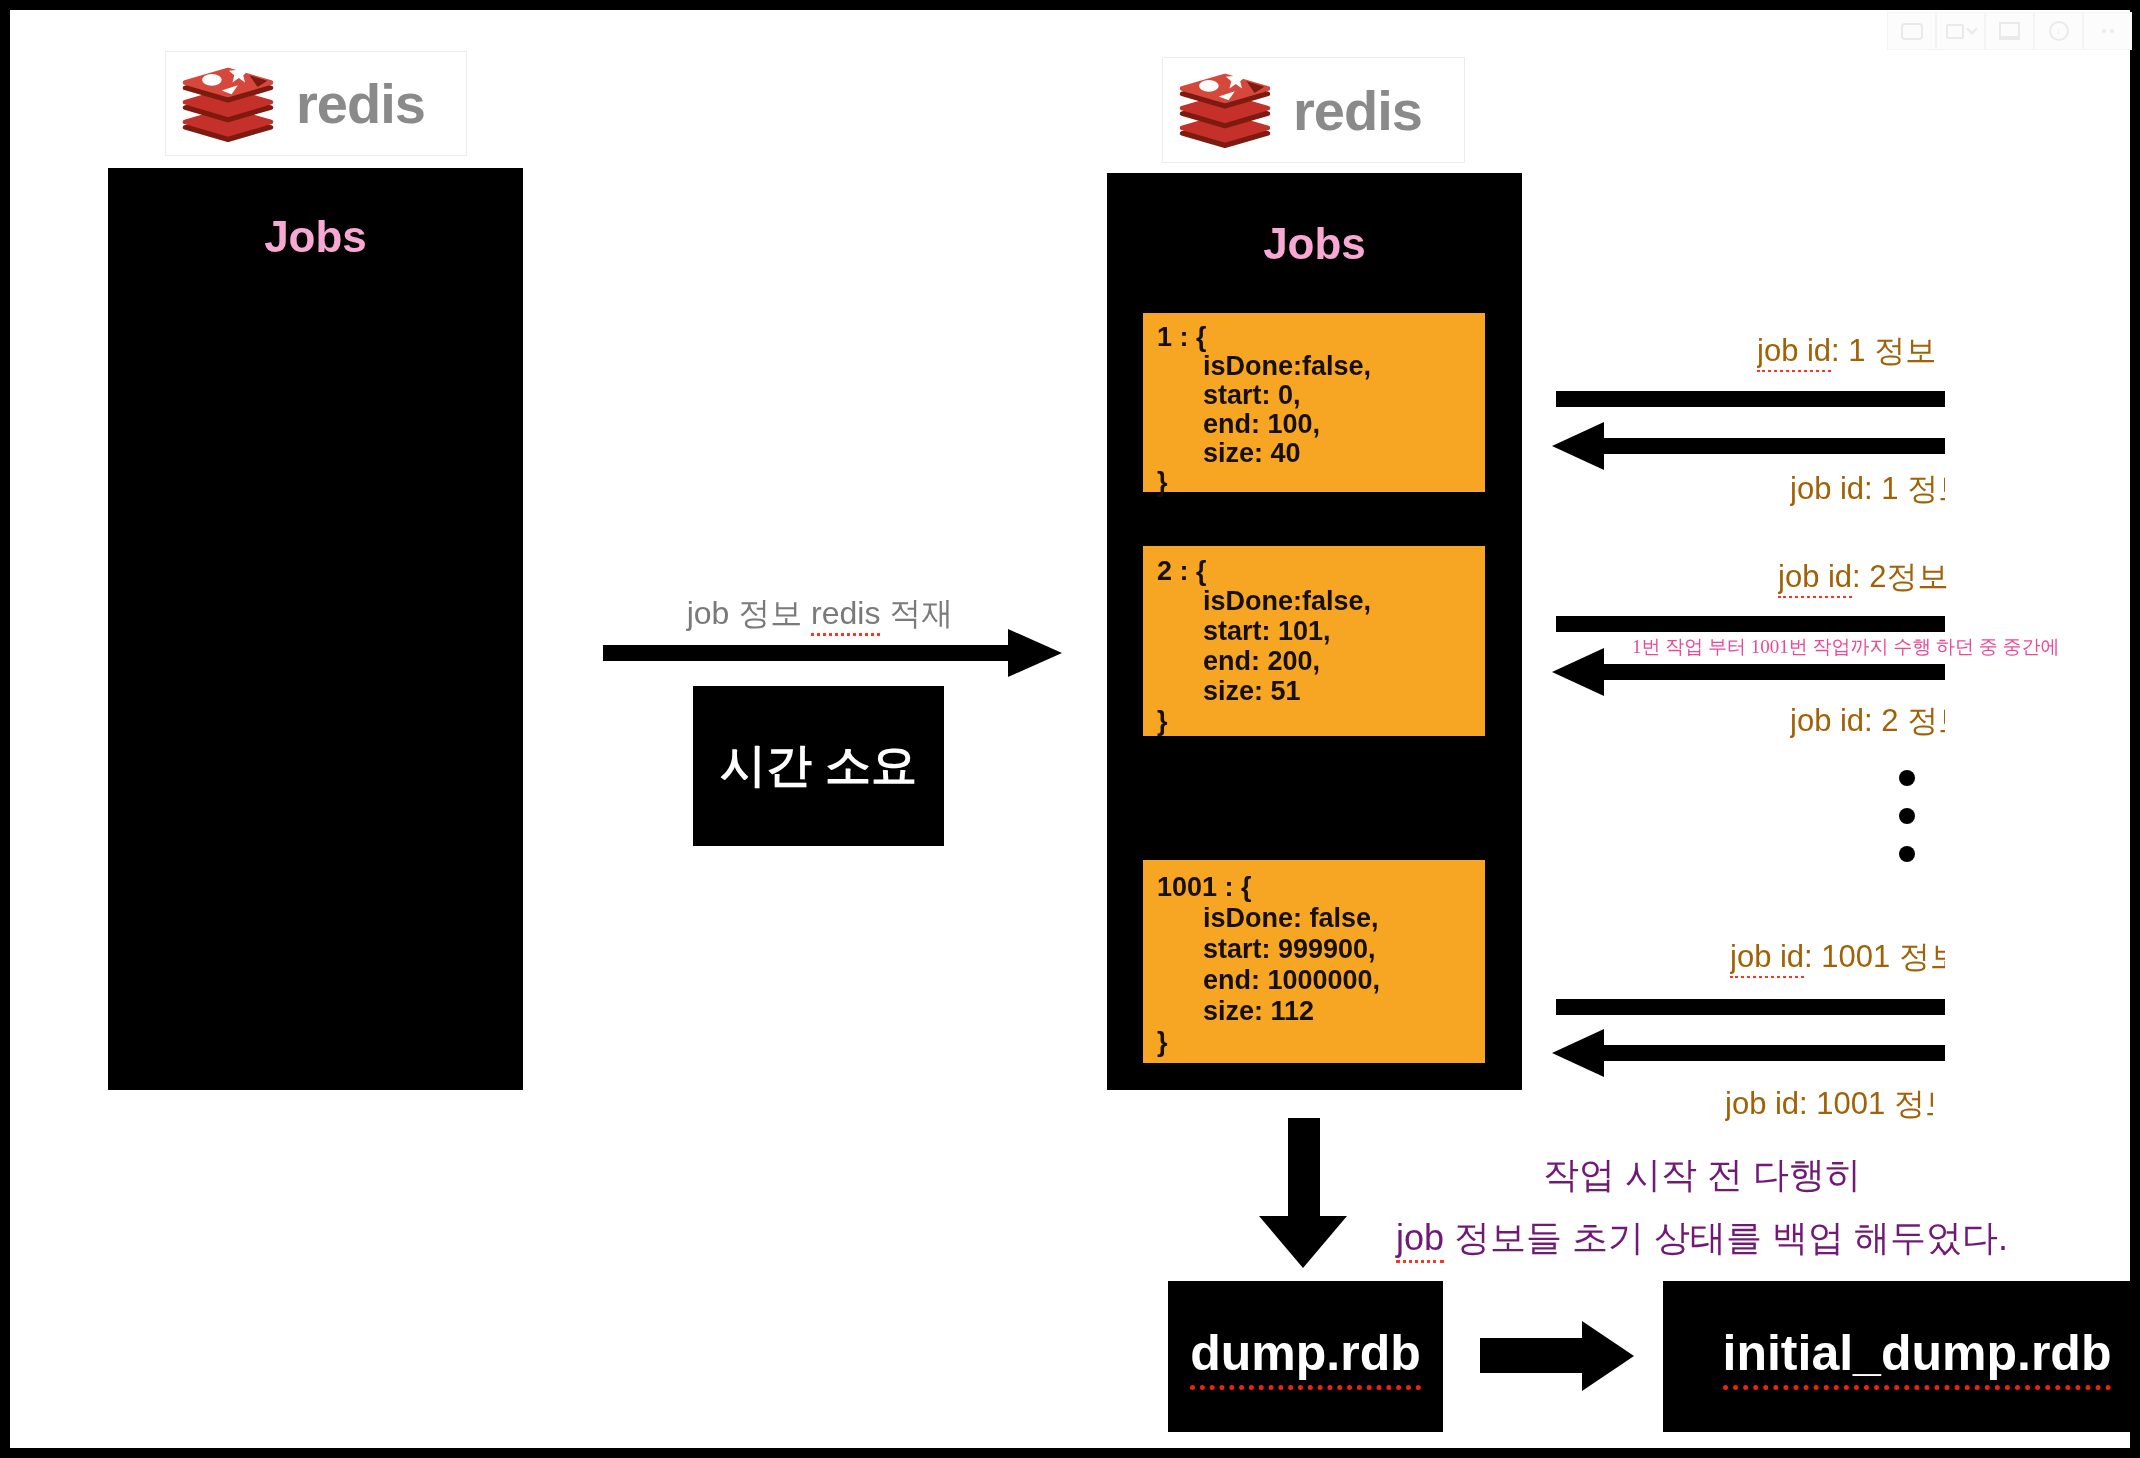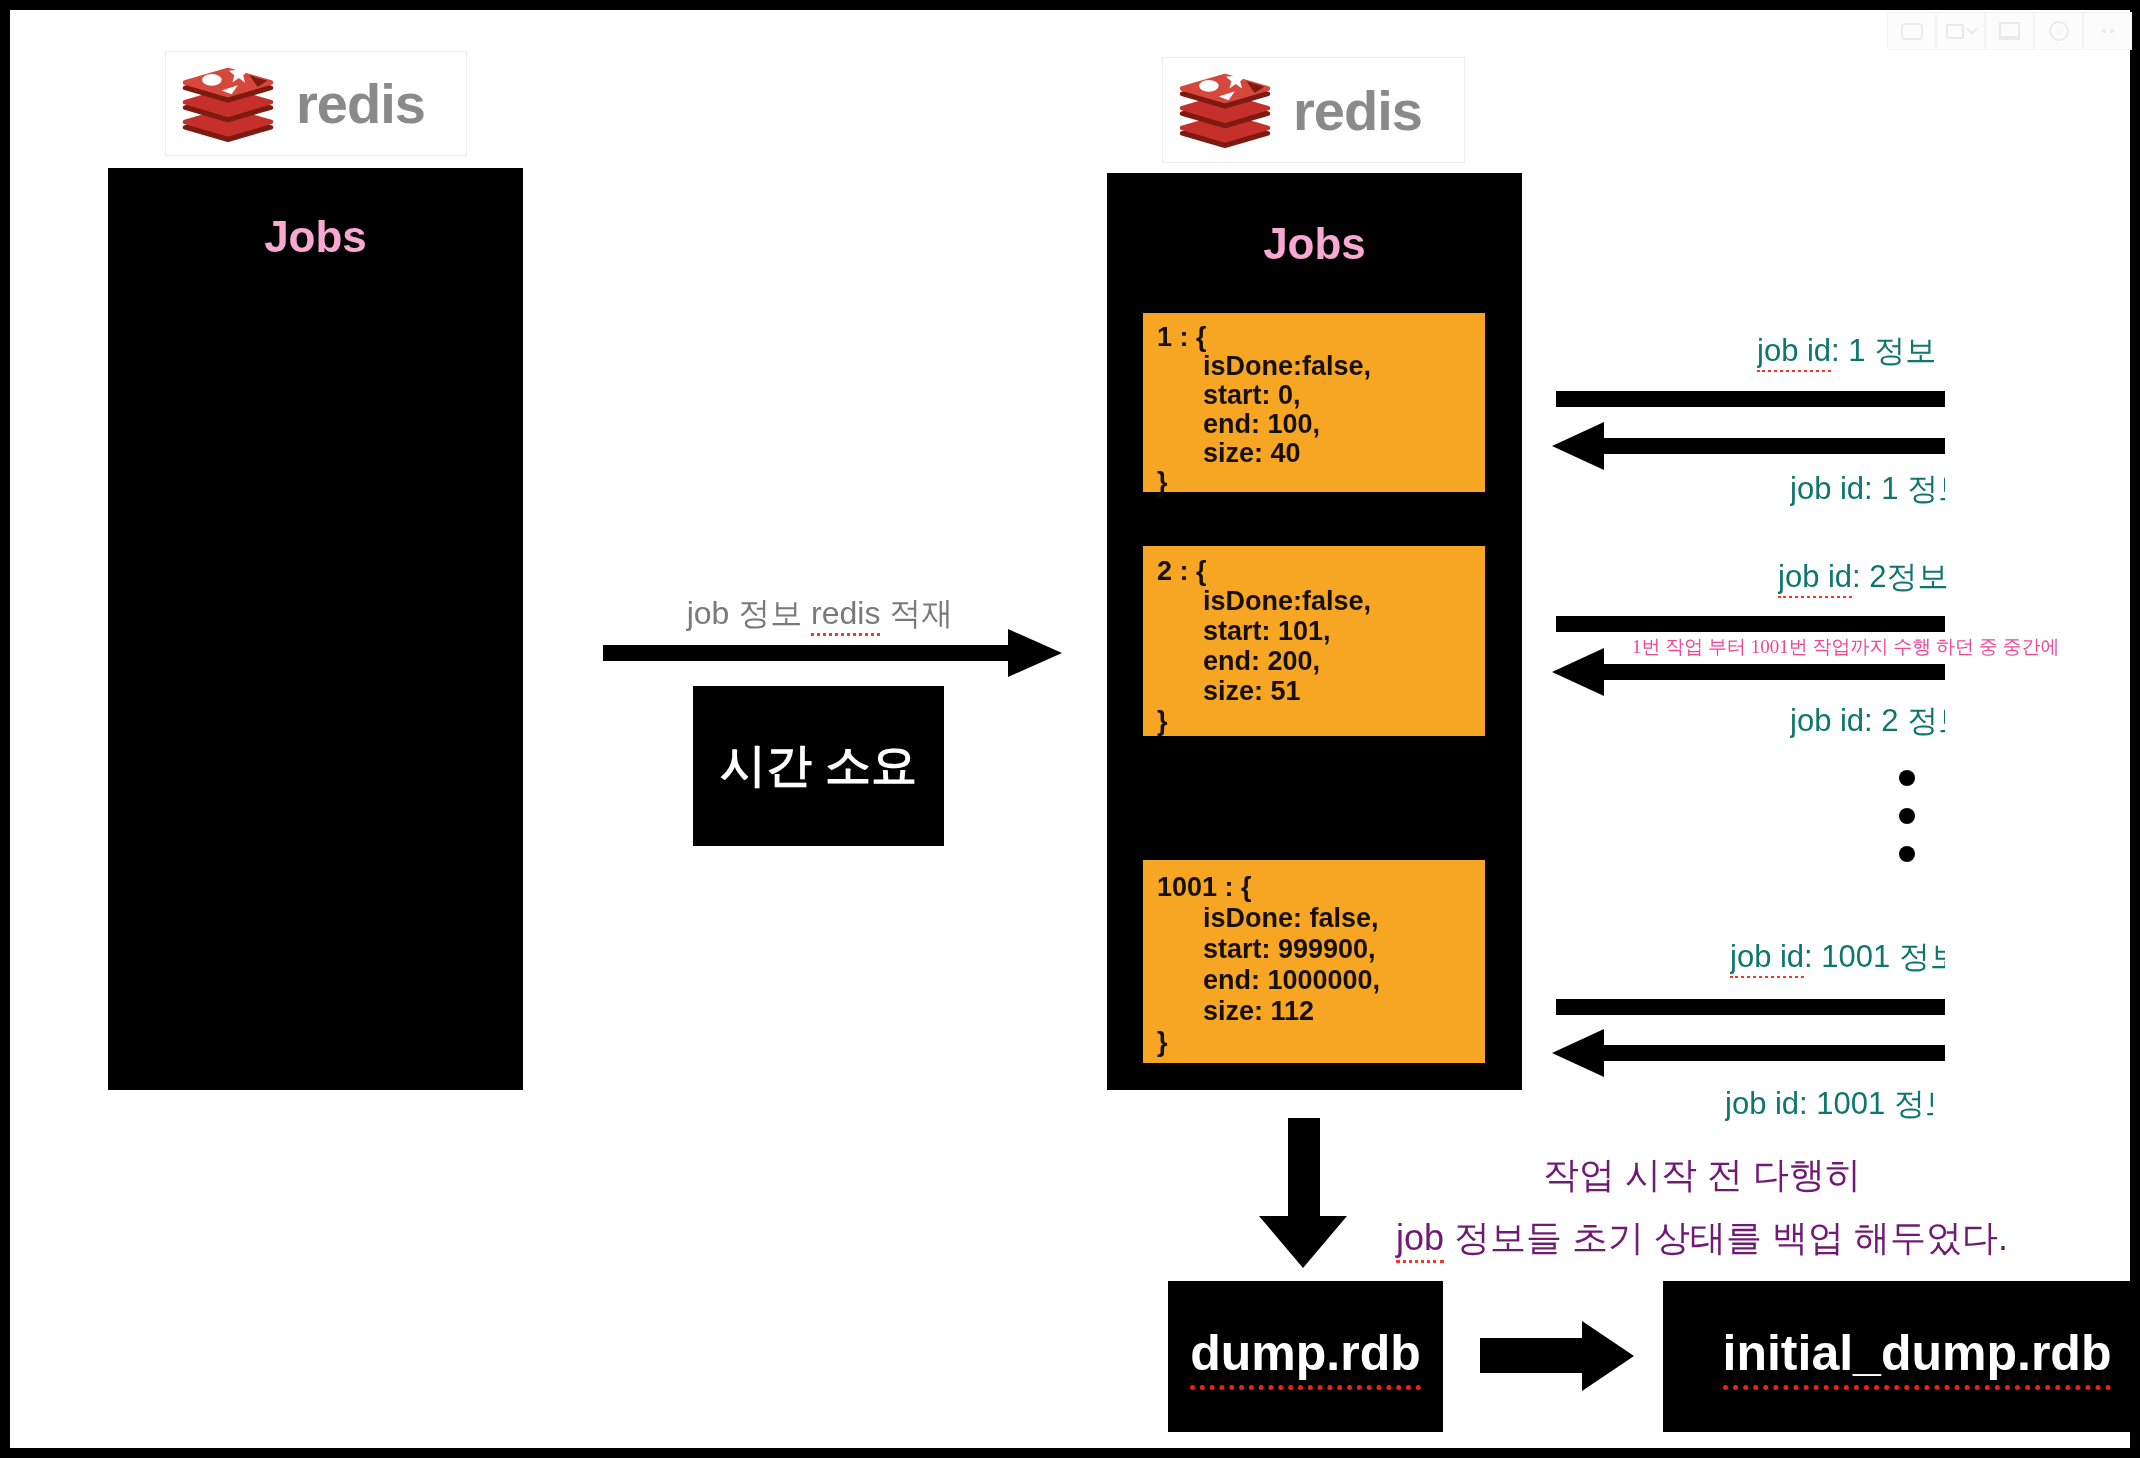--- a/index.html
+++ b/index.html
@@ -25,21 +25,21 @@
 
   
   .bar{position:absolute;background:#000;}
   .head-right{position:absolute;width:0;height:0;
               border-top:24px solid transparent;border-bottom:24px solid transparent;
               border-left:54px solid #000;}
   .head-left{position:absolute;width:0;height:0;
              border-top:24px solid transparent;border-bottom:24px solid transparent;
              border-right:52px solid #000;}
 
-  .ex-label{position:absolute;color:#0f766e;font-size:31px;white-space:nowrap;overflow:hidden;}
+  .ex-label{position:absolute;color:#a16207;font-size:31px;white-space:nowrap;overflow:hidden;}
   .sc{border-bottom:3px dotted #ff3322;padding-bottom:2px;}
 
   .tiny-note{position:absolute;left:1632px;top:634px;width:500px;overflow:hidden;
              white-space:nowrap;font-family:"Liberation Serif", serif;
              font-size:19px;color:#ec4899;}
 
   .dot{position:absolute;width:16px;height:16px;border-radius:50%;background:#000;left:1899px;}
 
   .mid-label{position:absolute;left:640px;top:592px;width:360px;text-align:center;
              color:#7a7a7a;font-size:32px;white-space:nowrap;}

